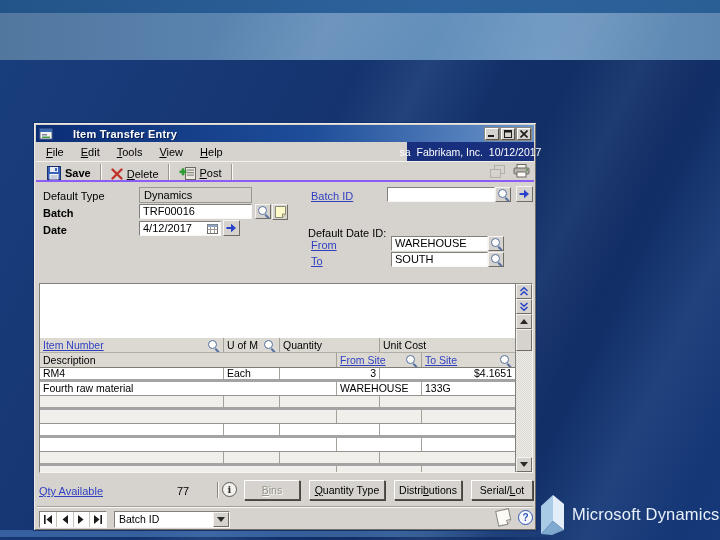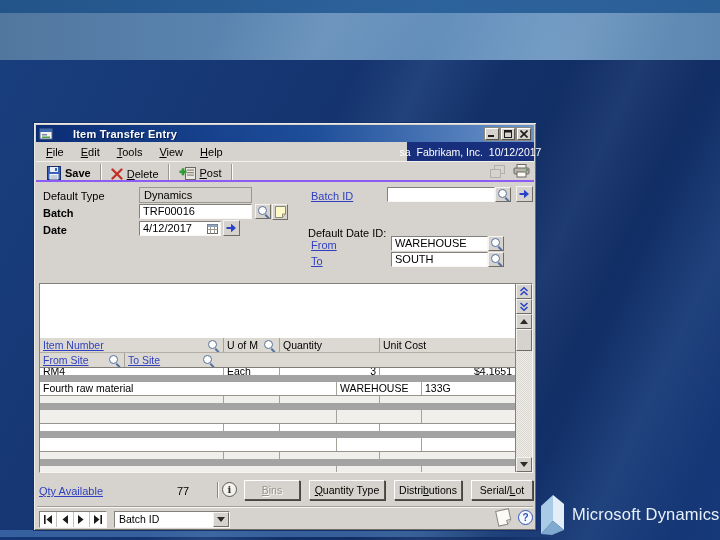--- a/index.html
+++ b/index.html
@@ -82,21 +82,21 @@
     border:1px solid; border-color:#82807a #f6f5f1 #f6f5f1 #82807a; background:#fff; overflow:hidden; }
   .g-inner { position:absolute; left:0; top:6px; width:475px; height:188px;margin-top:48px; }
   .g-row { display:flex; width:475px; height:14px; font-size:10.5px; line-height:13px; }
   .g-h { height:15px; background:#dcd9d3; border-bottom:1px solid #b0aea7; line-height:14px; }
   .g-h2 { border-bottom:1px solid #7e7c75; }
   .cell { padding:0 3px; white-space:nowrap; overflow:hidden; display:flex; align-items:center; }
   .cbr { border-right:1px solid #a5a29b; }
   .w-item { width:184px; } .w-uofm { width:56px; } .w-qty { width:100px;align-items:center; } .w-cost { width:135px; }
   .w-desc { width:297px; } .w-fsite { width:85px; } .w-tsite { width:93px;align-items:flex-end; }
   .num { justify-content:flex-end; }
-  .pair .g-row { border-bottom:7px solid #a3a3a3; }
+  .pair .g-row { border-bottom:3px solid #a3a3a3; }
   .pair .g-row.last { border-bottom:1px solid #96948d; }
   .pair.alt .g-row { background:#f1efeb; }
   .hdr-mag { margin-left:auto; }
 
   .g-scroll { position:absolute; right:0; top:0; width:17px; height:188px; border-left:1px solid #82807a; background:#d6d3ce; }
   .g-btn { position:absolute; left:0; width:16px; height:15px; display:flex; align-items:center; justify-content:center;
     background:#d6d3ce; border:1px solid; border-color:#f4f3ef #6e6c64 #6e6c64 #f4f3ef; cursor:pointer; }
   .sb-track { position:absolute; left:0; top:30px; width:16px; height:158px;
     background:repeating-conic-gradient(#efede9 0 25%, #dbd8d2 0 50%) 0 0/2px 2px; }
   .sb-thumb { position:absolute; left:0; top:45px; width:16px; height:22px;
@@ -305,20 +305,23 @@
           </div>
         <div class="cell cbr w-qty">
             <span>Quantity</span>
           </div>
         <div class="cell w-cost">
             <span>Unit Cost</span>
           </div>
       </div>
 
       <div class="g-row g-h g-h2">
+        <div class="cell cbr w-desc">
+            <span>Description</span>
+          </div>
         <div class="cell cbr w-fsite">
             <span class="link">From Site</span>
             <span class="mag hdr-mag"></span>
           </div>
         <div class="cell w-tsite">
             <span class="link">To Site</span>
             <span class="mag hdr-mag"></span>
           </div>
       </div>
 

